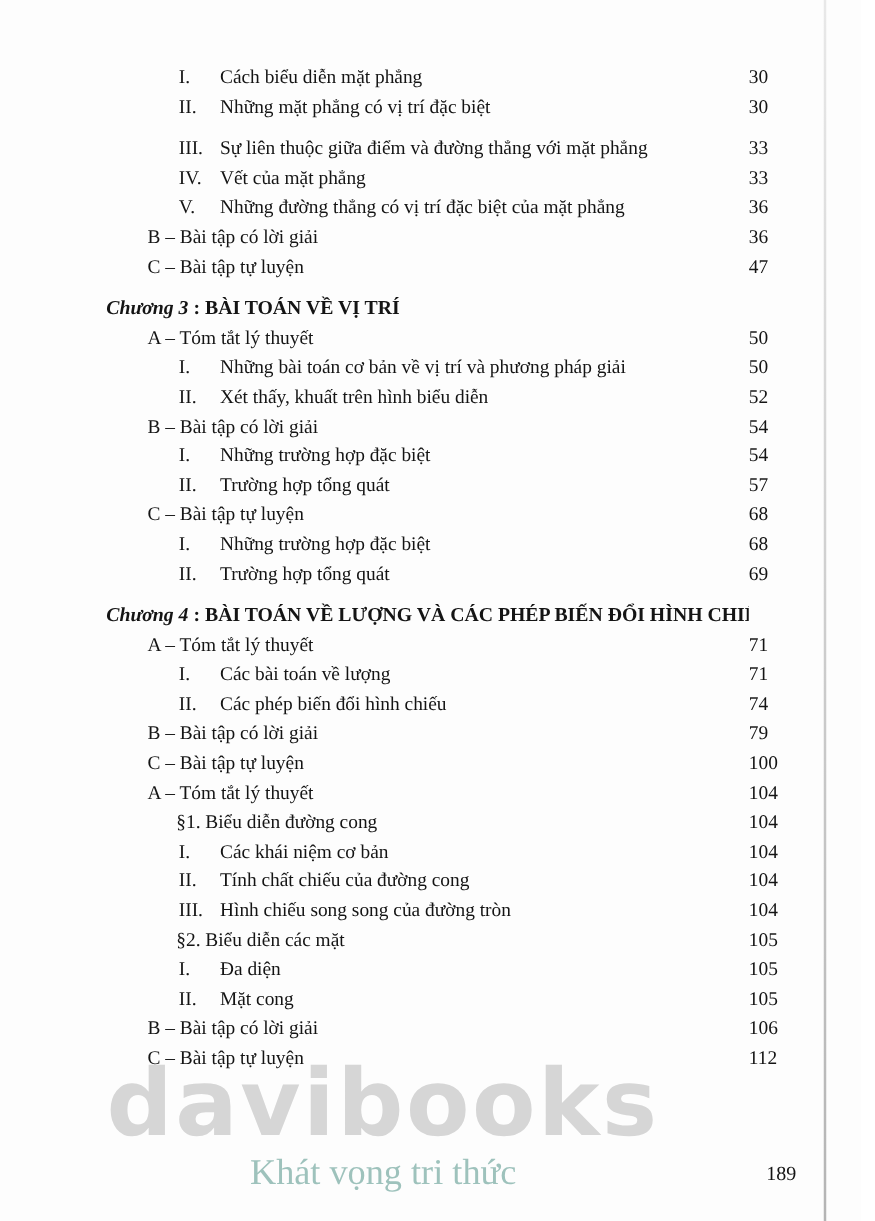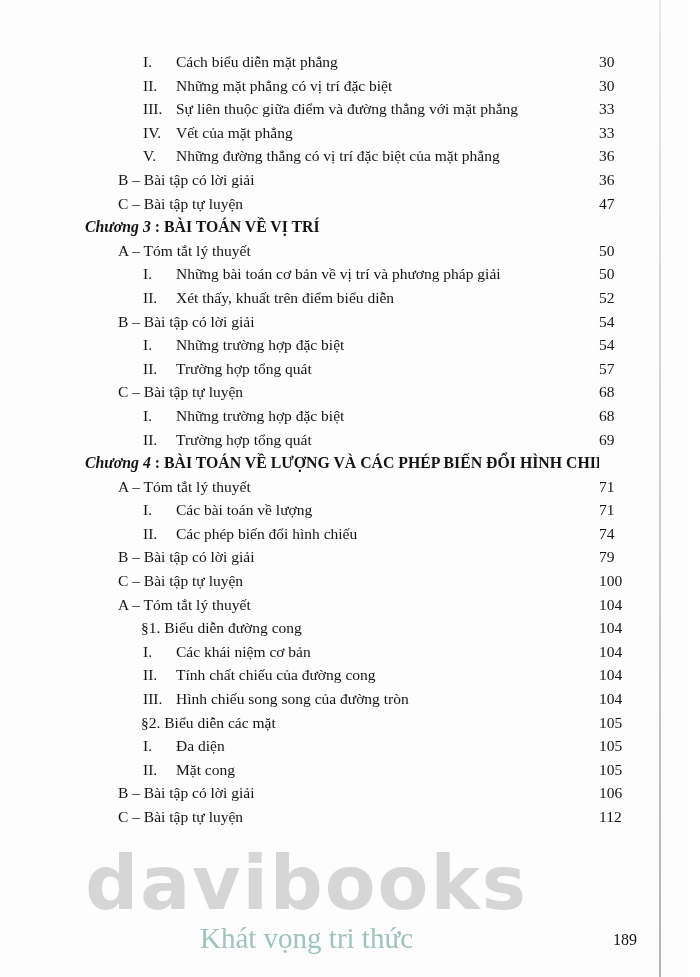--- a/index.html
+++ b/index.html
@@ -32,21 +32,21 @@
     right: 52px;
     z-index: 1;
   }
   .row {
     display: flex;
     align-items: baseline;
     font-size: 15.5px;
     line-height: 23.6px;
     white-space: nowrap;
   }
-  .row.gap { }
+  .row.gap { margin-top: 10px; }
   .entry { flex: 1; overflow: hidden; }
   .pg { min-width: 38px; text-align: left; }
   .kind-section .entry { padding-left: 33px; }
   .kind-sub     .entry { padding-left: 56px; }
   .kind-roman   .entry { padding-left: 58px; }
   .kind-roman .num { display: inline-block; width: 33px; }
   .kind-chapter { font-weight: bold; font-size: 15.8px; }
   .kind-chapter .ch-label { font-style: italic; }
   .watermark {
     position: absolute;
@@ -121,21 +121,21 @@
       </div>
       <div class="row kind-section">
         <span class="entry">A – Tóm tắt lý thuyết</span>
         <span class="pg">50</span>
       </div>
       <div class="row kind-roman">
         <span class="entry"><span class="num">I.</span><span>Những bài toán cơ bản về vị trí và phương pháp giải</span></span>
         <span class="pg">50</span>
       </div>
       <div class="row kind-roman">
-        <span class="entry"><span class="num">II.</span><span>Xét thấy, khuất trên điểm biểu diễn</span></span>
+        <span class="entry"><span class="num">II.</span><span>Xét thấy, khuất trên hình biểu diễn</span></span>
         <span class="pg">52</span>
       </div>
       <div class="row kind-section">
         <span class="entry">B – Bài tập có lời giải</span>
         <span class="pg">54</span>
       </div>
       <div class="row kind-roman">
         <span class="entry"><span class="num">I.</span><span>Những trường hợp đặc biệt</span></span>
         <span class="pg">54</span>
       </div>

